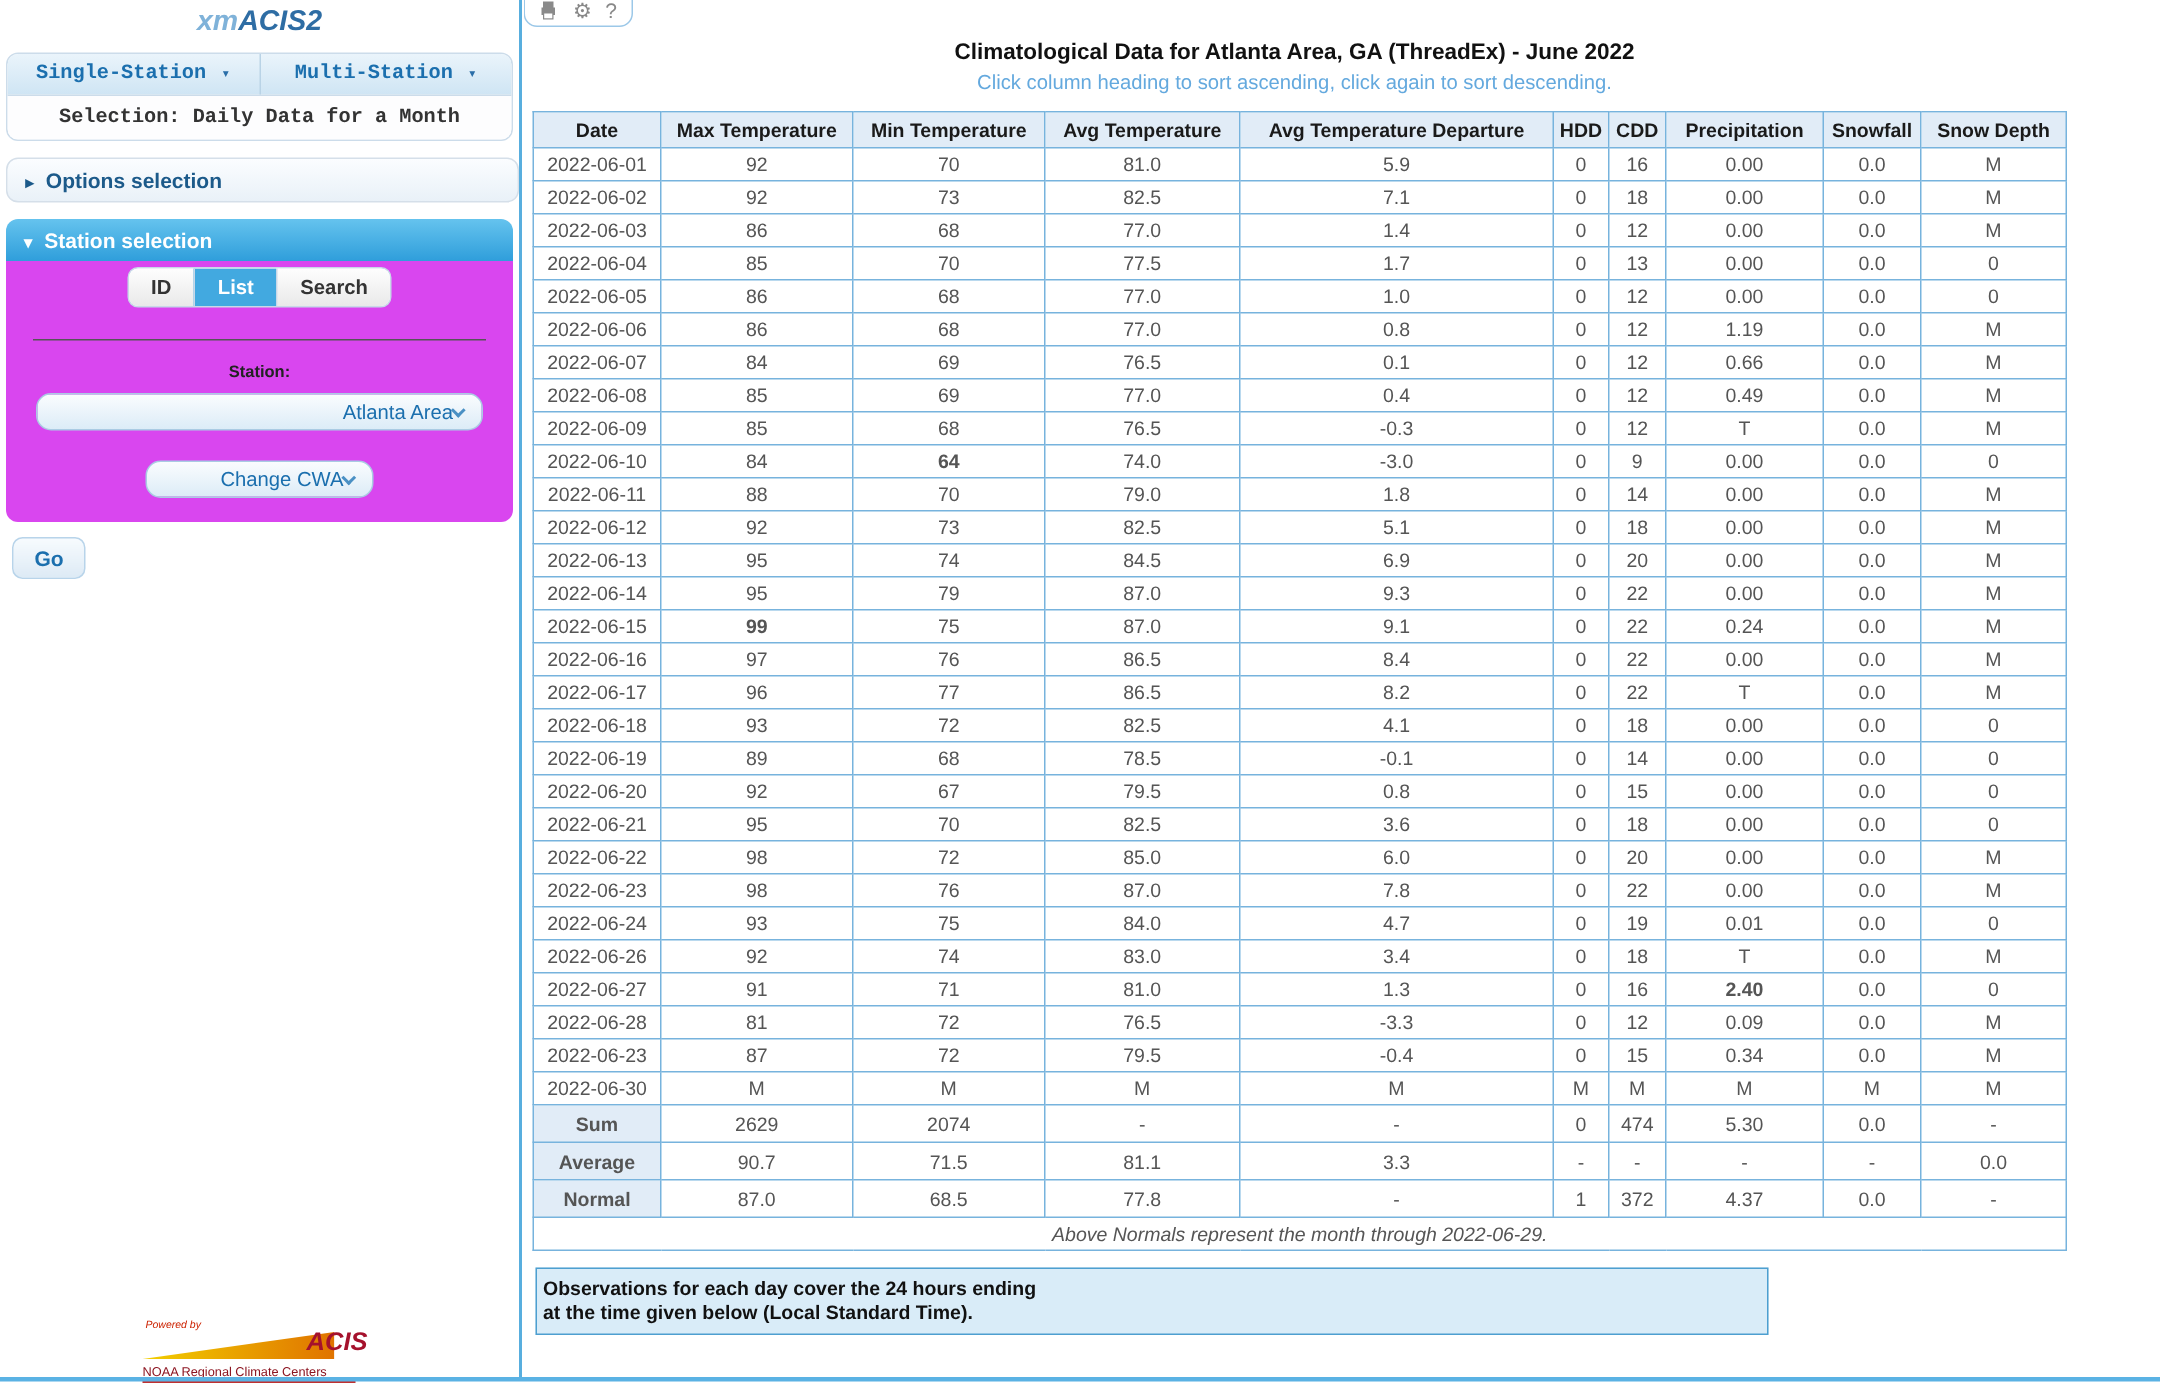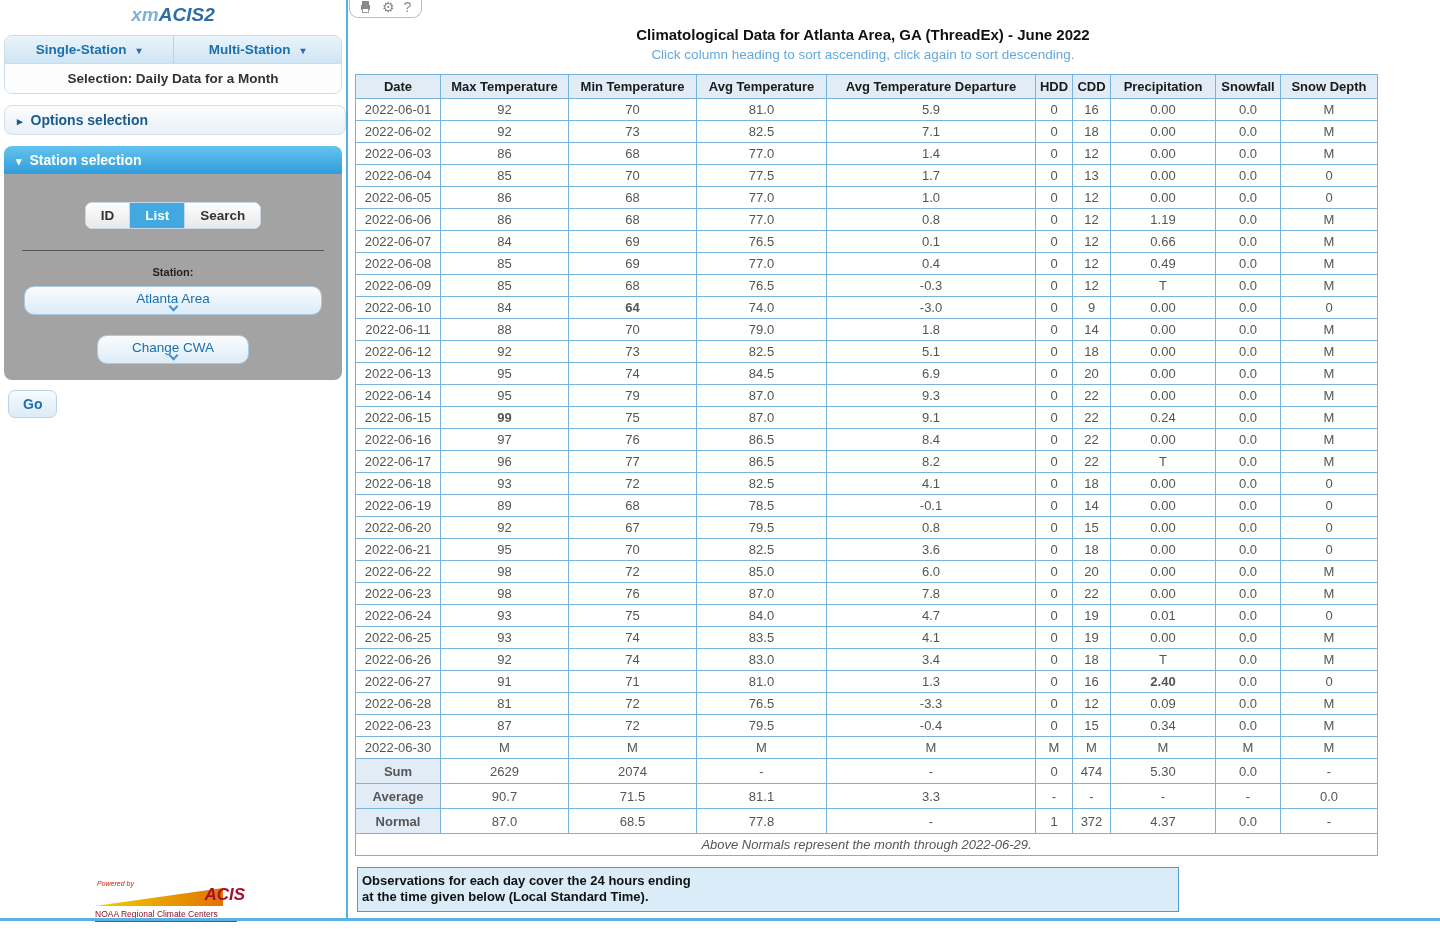--- a/index.html
+++ b/index.html
@@ -6,50 +6,50 @@
   html,body { width:1440px; height:929px; overflow:hidden; background:#fff;
               font-family:"Liberation Sans", sans-serif; }
   .page { position:relative; width:1440px; height:929px; }
 
   
   .sidebar { position:absolute; left:0; top:0; width:346px; height:919px; background:#fff; }
   .brand { text-align:center; margin-top:4px; font-size:19px; font-weight:bold; font-style:italic; }
   .brand .pre { color:#7fb2d9; }
   .brand .suf { color:#2e6da4; }
 
-  .nav-group { margin:9px 4px 0 4px; border:1px solid #ccdcea; border-radius:8px; overflow:hidden; background:#fff; }
+  .nav-group { margin:9px 4px 0 4px; border:1px solid #ccdcea; border-radius:8px; overflow:hidden; background:#fff;font-family:Liberation Mono, monospace; }
   .nav-row { display:flex; background:linear-gradient(#eaf4fb,#cfe5f4); border-bottom:1px solid #ccdcea; }
   .nav-btn { flex:1; text-align:center; padding:6px 0; font-size:13.5px; font-weight:bold; color:#1b6fae; cursor:pointer; }
   .nav-btn + .nav-btn { border-left:1px solid #b9d3e6; }
   .nav-caret { font-size:10px; color:#2a6ea8; margin-left:10px; }
   .selection-row { text-align:center; padding:7px 0; font-size:13.5px; font-weight:bold; color:#333; background:#fdfdfe; }
 
   .opt-header { margin:11px 0 0 4px; border:1px solid #d5dfe9; border-radius:8px;
                 background:linear-gradient(#fbfdff,#e9f1f8); padding:6px 12px; font-size:14px;
                 font-weight:bold; color:#1c5a8a; cursor:pointer; }
   .opt-header .tri { font-size:11px; margin-right:8px; }
 
   .station-panel { margin:11px 4px 0 4px; border-radius:8px; }
   .station-header { border-radius:8px 8px 0 0; background:linear-gradient(#65c3ee,#2f9edb);
                     padding:6px 12px; font-size:14px; font-weight:bold; color:#fff; cursor:pointer; }
   .station-header .tri { font-size:11px; margin-right:8px; }
-  .station-body { background:#a3a3a3; border-radius:0 0 8px 8px; padding:28px 0 16px 0; }
+  .station-body { background:#d946ef; border-radius:0 0 8px 8px; padding:4px 0 16px 0; }
 
   .segmented { display:flex; width:fit-content; margin:0 auto; border:1px solid #c8d8e8;
                border-radius:7px; overflow:hidden; background:#fff; }
   .segment { padding:5px 15px; font-size:13.5px; font-weight:bold; color:#333;
              background:linear-gradient(#fefefe,#e9e9e9); cursor:pointer; }
   .segment + .segment { border-left:1px solid #c8d8e8; }
   .segment.active { background:#42a9e0; color:#fff; }
 
   .divider { border:none; border-top:1px solid #555; margin:21px 18px 0 18px; }
   .station-label { text-align:center; font-size:11px; font-weight:bold; color:#222; margin-top:15px; }
   .selectbox { display:flex; align-items:center; justify-content:flex-end;
                border:1px solid #aacbe3; border-radius:10px; background:linear-gradient(#fafcfe,#dcecf7);
-               color:#1b6fae; font-size:13.5px; padding:4px 12px; cursor:pointer;flex-direction:column; }
+               color:#1b6fae; font-size:13.5px; padding:4px 12px; cursor:pointer; }
   .sel-station { margin:8px 20px 0 20px; }
   .sel-cwa { width:152px; margin:20px auto 0 auto; }
   .chev { width:7px; height:7px; border-right:2px solid #4a90c4; border-bottom:2px solid #4a90c4;
           transform:rotate(45deg); margin-top:-3px; }
   .go-btn { margin:10px 0 0 8px; border:1px solid #b8d4ea; border-radius:7px;
             background:linear-gradient(#f7fbfe,#ddeaf5); color:#1b6fae; font-weight:bold;
             font-size:14px; padding:5px 14px; cursor:pointer; font-family:"Liberation Sans",sans-serif; }
 
   .acis-logo { position:absolute; left:95px; top:880px; width:142px; }
   .acis-top { position:relative; height:28px; }
@@ -479,32 +479,20 @@
             <td>75</td>
             <td>84.0</td>
             <td>4.7</td>
             <td>0</td>
             <td>19</td>
             <td>0.01</td>
             <td>0.0</td>
             <td>0</td>
           </tr>
           <tr>
-            <td>2022-06-25</td>
-            <td>93</td>
-            <td>74</td>
-            <td>83.5</td>
-            <td>4.1</td>
-            <td>0</td>
-            <td>19</td>
-            <td>0.00</td>
-            <td>0.0</td>
-            <td>M</td>
-          </tr>
-          <tr>
             <td>2022-06-26</td>
             <td>92</td>
             <td>74</td>
             <td>83.0</td>
             <td>3.4</td>
             <td>0</td>
             <td>18</td>
             <td>T</td>
             <td>0.0</td>
             <td>M</td>

